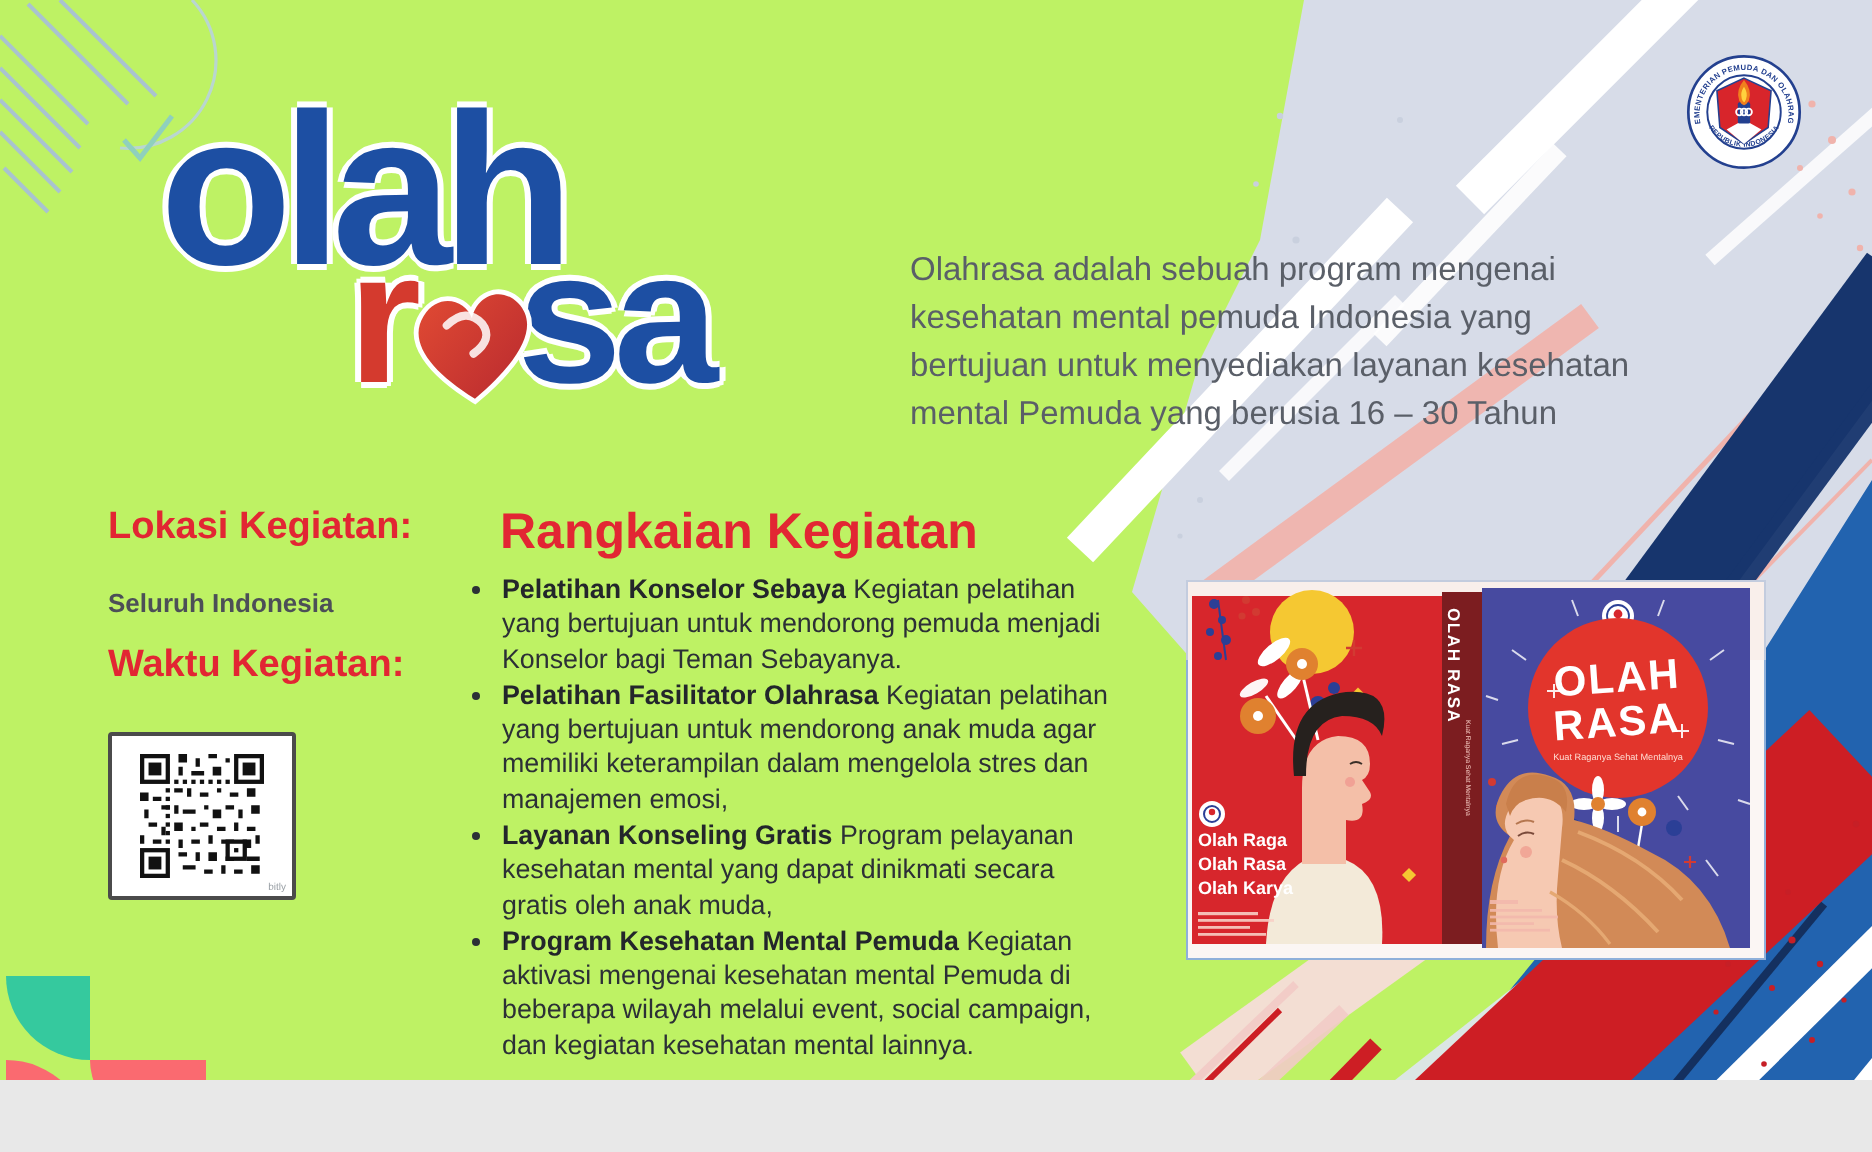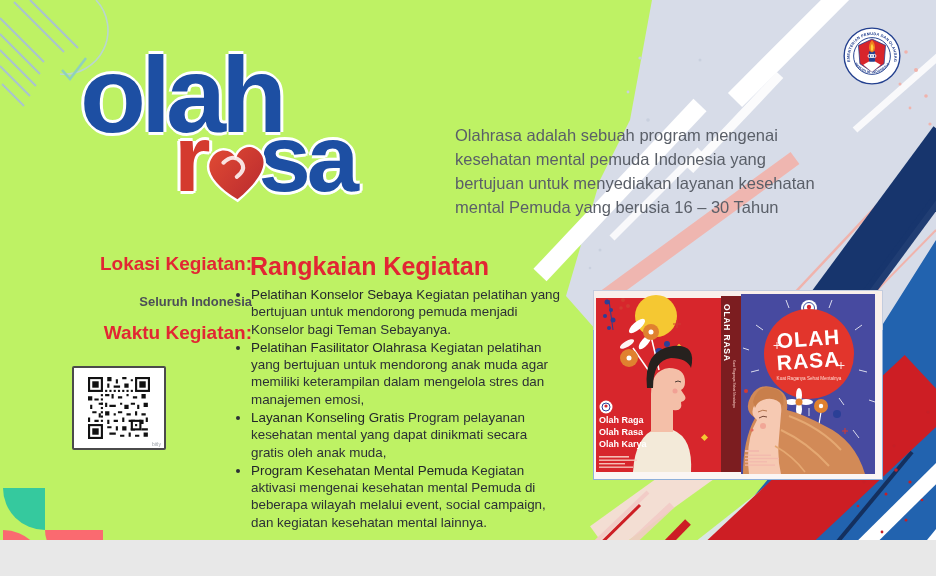--- a/index.html
+++ b/index.html
@@ -31,37 +31,37 @@
   
   .ministry{position:absolute;left:843px;top:27px;width:58px;height:58px;z-index:3;}
 
   
   .description{
     position:absolute;left:455px;top:106px;width:370px;z-index:3;
     font-size:16.5px;line-height:1.47;color:#5a5f68;
   }
 
   
-  .info{position:absolute;left:72px;top:254px;width:180px;z-index:3;text-align:right;}
+  .info{position:absolute;left:54px;top:254px;width:180px;z-index:3;}
   .info-label{font-size:19px;font-weight:700;color:#e22633;line-height:1.1;}
   .info-value{font-size:13px;font-weight:700;color:#4c4f57;margin:19px 0 14px 0;}
   .qr-box{
     position:relative;margin-top:22px;width:94px;height:84px;background:#fff;
     border:2px solid #4b4b4b;border-radius:2px;display:flex;align-items:center;justify-content:center;
   }
   .qr-brand{position:absolute;right:3px;bottom:1px;font-size:5px;color:#9aa0a6;}
 
   
   .rangkaian{position:absolute;left:234px;top:252px;width:352px;z-index:3;}
   .rangkaian-title{font-size:25px;font-weight:700;color:#e22633;margin:0 0 5px 16px;}
   .rangkaian ul{margin:0;padding:0 0 0 17px;width:327px;}
   .rangkaian li{
     font-size:13.4px;line-height:1.29;color:#2c3036;margin-bottom:1px;
   }
-  .li-bold{font-weight:400;color:#23262b;}
+  .li-bold{font-weight:700;color:#23262b;}
 
   
   .book{position:absolute;left:593px;top:290px;z-index:2;}
 
   
   .sq{position:absolute;z-index:1;}
   .sq-teal{left:3px;top:488px;width:42px;height:42px;background:#35c99e;border-bottom-left-radius:100%;}
   .sq-pink1{left:3px;top:530px;width:42px;height:42px;background:#fa6a70;border-top-right-radius:100%;}
   .sq-pink2{left:45px;top:530px;width:58px;height:42px;background:#fa6a70;border-bottom-left-radius:100%;}
 </style>

